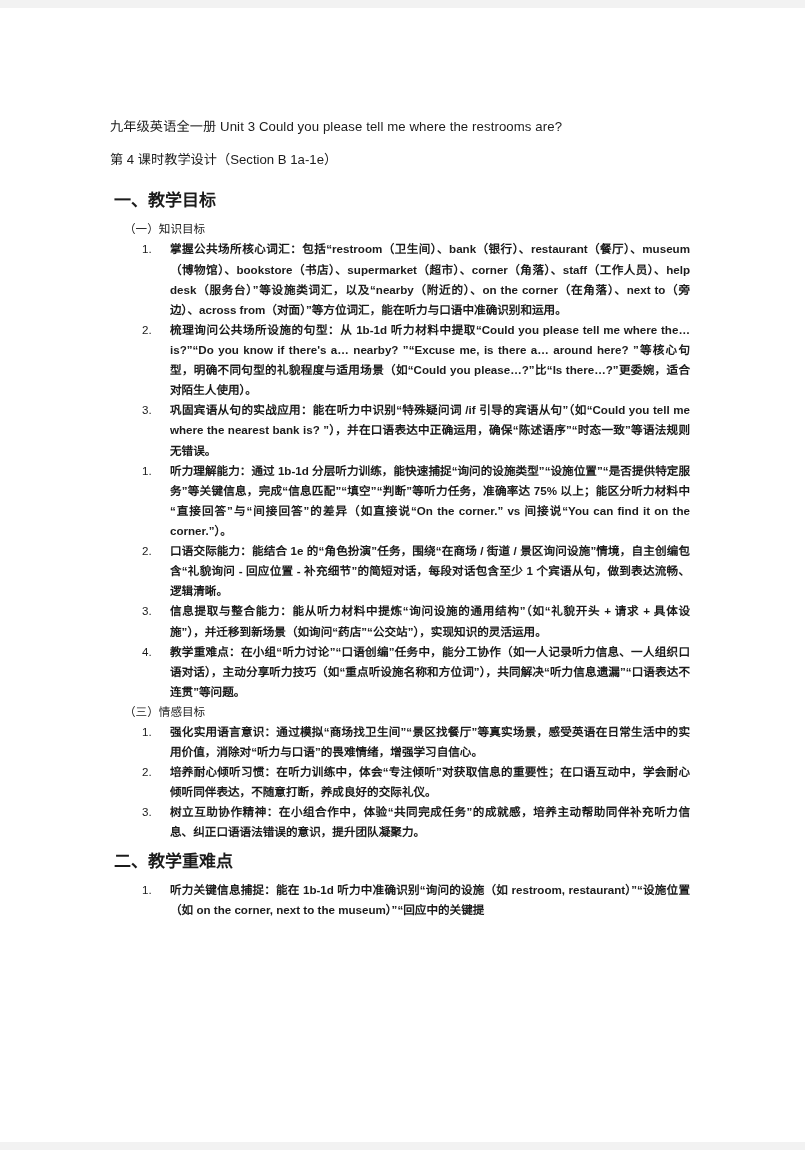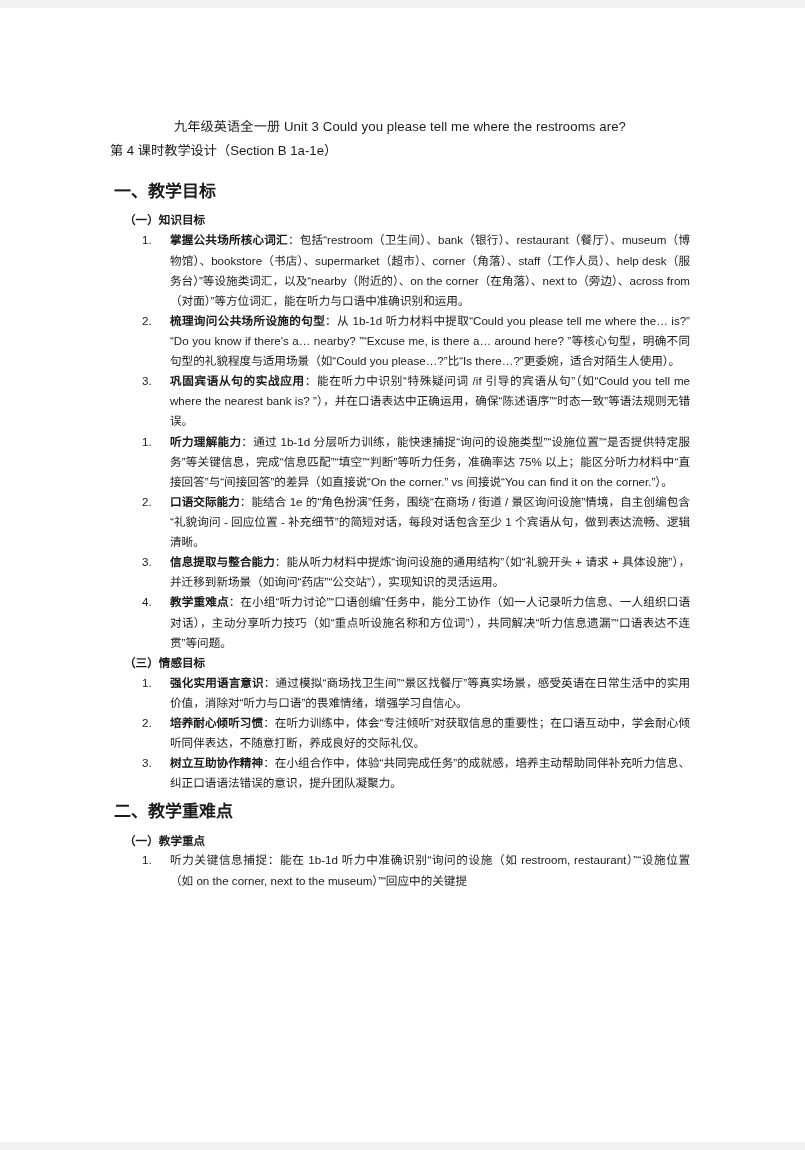--- a/index.html
+++ b/index.html
@@ -28,27 +28,27 @@
 
   .page-body {
     position: absolute;
     left: 110px;
     top: 108px;
     width: 580px;
   }
 
   
   .doc-title {
-    text-align: center;
+    text-align: left;
     font-size: 13.2px;
     color: #1b1b1b;
     line-height: 1.6;
     letter-spacing: 0.1px;
     white-space: nowrap;
-    margin: 0 0 3px 0;
+    margin: 0 0 12px 0;
   }
   .doc-subtitle {
     text-align: left;
     font-size: 13.2px;
     color: #1b1b1b;
     line-height: 1.6;
     margin: 0 0 16px 0;
     padding-right: 54px;
   }
 
@@ -60,21 +60,21 @@
     margin: 4px;
     padding-left: 0px;
     font-weight: 700;
   }
   .lvl2 {
     font-size: 11.6px;
     color: #1b1b1b;
     line-height: 1.72;
     margin: 0;
     padding-left: 14px;
-    font-weight: 700;
+    font-weight: 400;
   }
 
   ol.items {
     list-style: none;
     margin: 0;
     padding: 0;
   }
   ol.items > li {
     position: relative;
     font-size: 11.6px;
@@ -91,21 +91,21 @@
     top: 0;
     width: 22px;
     text-align: left;
     font-size: 11.6px;
     color: #1b1b1b;
   }
   .ital-bold {
     font-weight: 700;
   }
   .plain {
-    font-weight: 400;
+    font-weight: 700;
   }
 </style>
 </head>
 <body>
 
 <div class="page">
   <div class="page-body">
 
     <div class="doc-title">九年级英语全一册  Unit 3 Could you please tell me where the restrooms are?</div>
 
@@ -125,20 +125,19 @@
           <li><span class="num">3.</span><span class="ital-bold">信息提取与整合能力</span><span class="plain">：能从听力材料中提炼“询问设施的通用结构”（如“礼貌开头 + 请求 + 具体设施”），并迁移到新场景（如询问“药店”“公交站”），实现知识的灵活运用。</span></li>
           <li><span class="num">4.</span><span class="ital-bold">教学重难点</span><span class="plain">：在小组“听力讨论”“口语创编”任务中，能分工协作（如一人记录听力信息、一人组织口语对话），主动分享听力技巧（如“重点听设施名称和方位词”），共同解决“听力信息遗漏”“口语表达不连贯”等问题。</span></li>
         </ol>
         <div class="lvl2">（三）情感目标</div>
         <ol class="items">
           <li><span class="num">1.</span><span class="ital-bold">强化实用语言意识</span><span class="plain">：通过模拟“商场找卫生间”“景区找餐厅”等真实场景，感受英语在日常生活中的实用价值，消除对“听力与口语”的畏难情绪，增强学习自信心。</span></li>
           <li><span class="num">2.</span><span class="ital-bold">培养耐心倾听习惯</span><span class="plain">：在听力训练中，体会“专注倾听”对获取信息的重要性；在口语互动中，学会耐心倾听同伴表达，不随意打断，养成良好的交际礼仪。</span></li>
           <li><span class="num">3.</span><span class="ital-bold">树立互助协作精神</span><span class="plain">：在小组合作中，体验“共同完成任务”的成就感，培养主动帮助同伴补充听力信息、纠正口语语法错误的意识，提升团队凝聚力。</span></li>
         </ol>
         <div class="lvl1">二、教学重难点</div>
-        <div class="lvl2">（一）教学重点</div>
         <ol class="items">
           <li><span class="num">1.</span><span class="plain">听力关键信息捕捉</span><span class="plain">：能在 1b-1d 听力中准确识别“询问的设施（如 restroom, restaurant）”“设施位置（如 on the corner, next to the museum）”“回应中的关键提</span></li>
         </ol>
       </div>
 
   </div>
 </div>
 
 </body></html>

